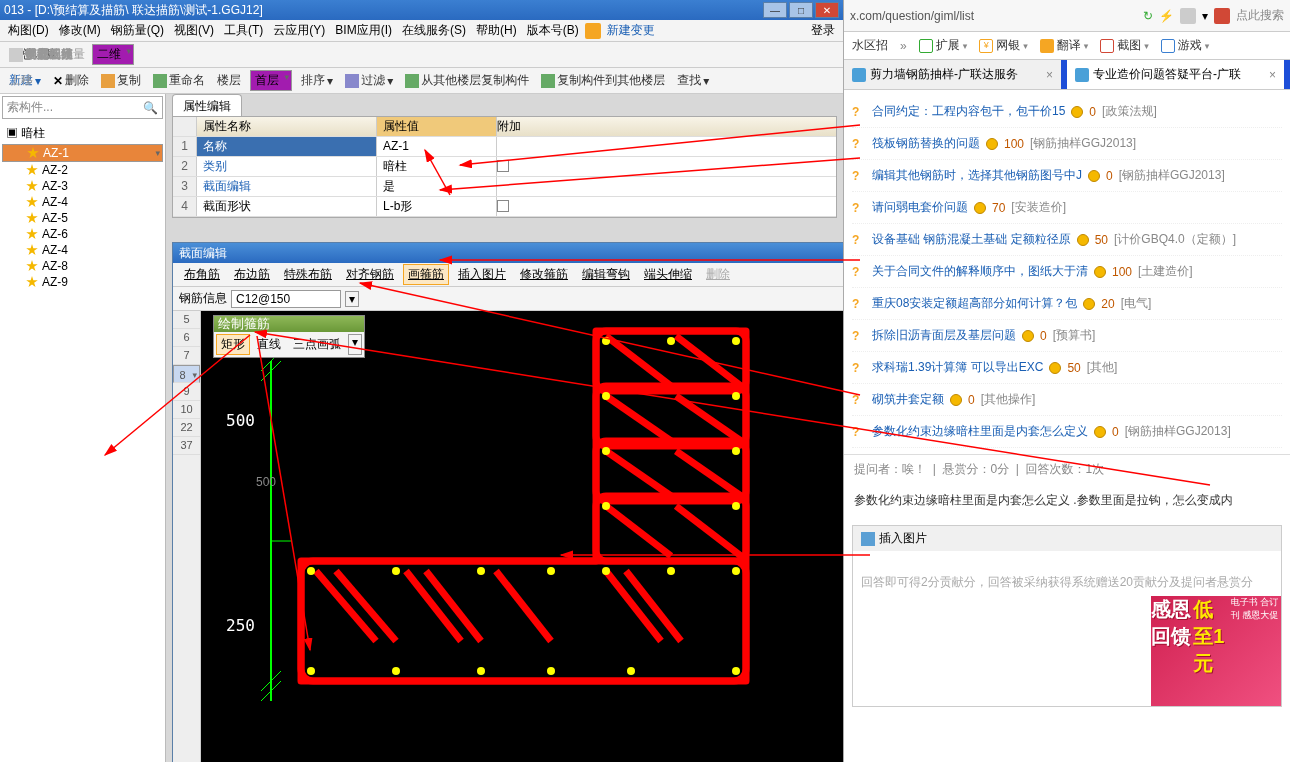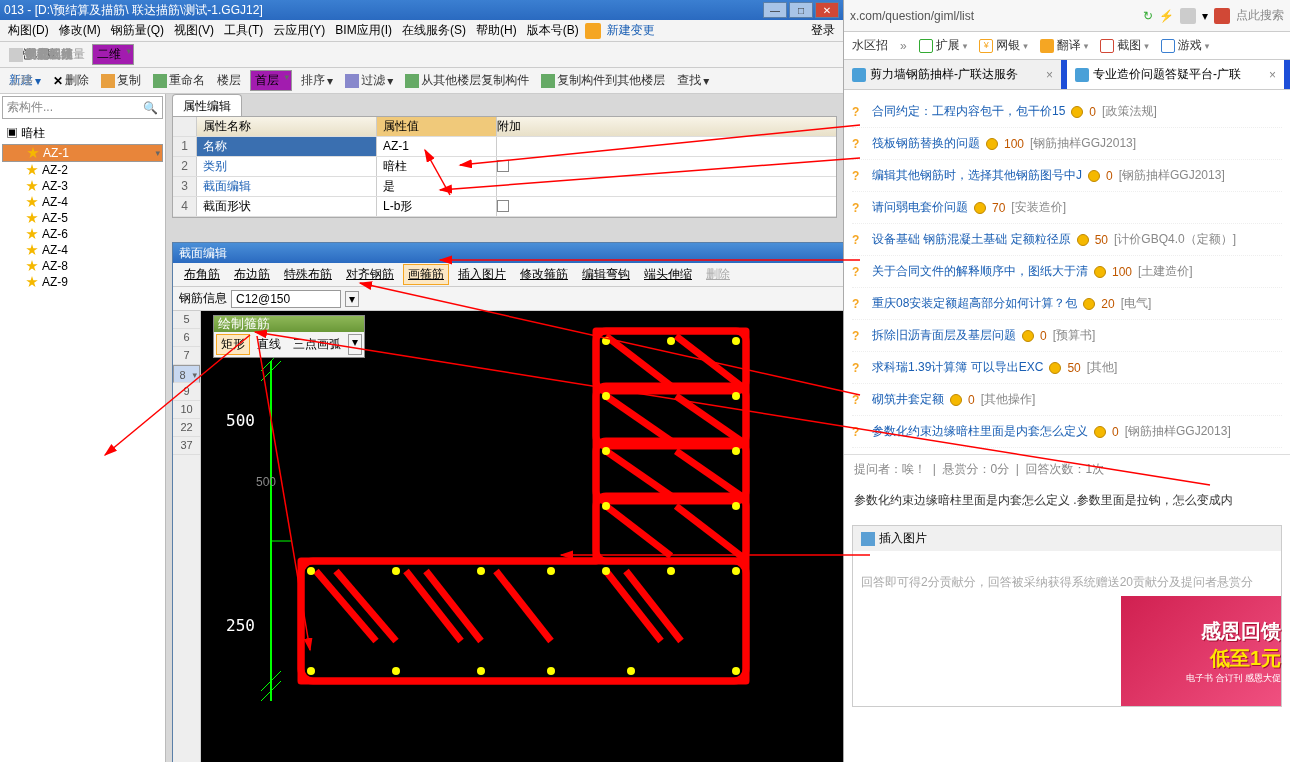--- a/index.html
+++ b/index.html
@@ -91,21 +91,21 @@
 .pts { color:#c05800; }
 .cat { color:#888; }
 
 .meta { padding:6px 10px; color:#888; border-top:1px solid #ddd; }
 .qtext { padding:8px 10px; color:#333; }
 .answer-box { margin:8px; border:1px solid #ccc; }
 .ab-head { background:#f0f0f0; padding:4px 8px; display:flex; align-items:center; gap:4px;}
 .ab-head .pico { width:14px; height:14px; background:#5a9fd4; }
 .ab-hint { padding:8px; color:#aaa; height:30px;margin-top:15px;}
 .ab-img { height:110px; position:relative; }
-.promo { position:absolute; right:0; bottom:0; width:160px; height:110px; background:linear-gradient(135deg,#d02050,#f05080); color:#fff; display:flex; flex-direction:column; align-items:flex-end; justify-content:center;}
+.promo { position:absolute; right:0; bottom:0; width:130px; height:110px; background:linear-gradient(135deg,#d02050,#f05080); color:#fff; display:flex; flex-direction:row; align-items:flex-start; justify-content:center;}
 .promo .big { font-size:20px; font-weight:bold; text-shadow:1px 1px 0 #a01030;}
 
 
 .anno { position:absolute; left:0; top:0; width:1290px; height:762px; pointer-events:none; z-index:99;}
 </style>
 </head>
 <body>
 
 <div class="app">
   <div class="titlebar">

